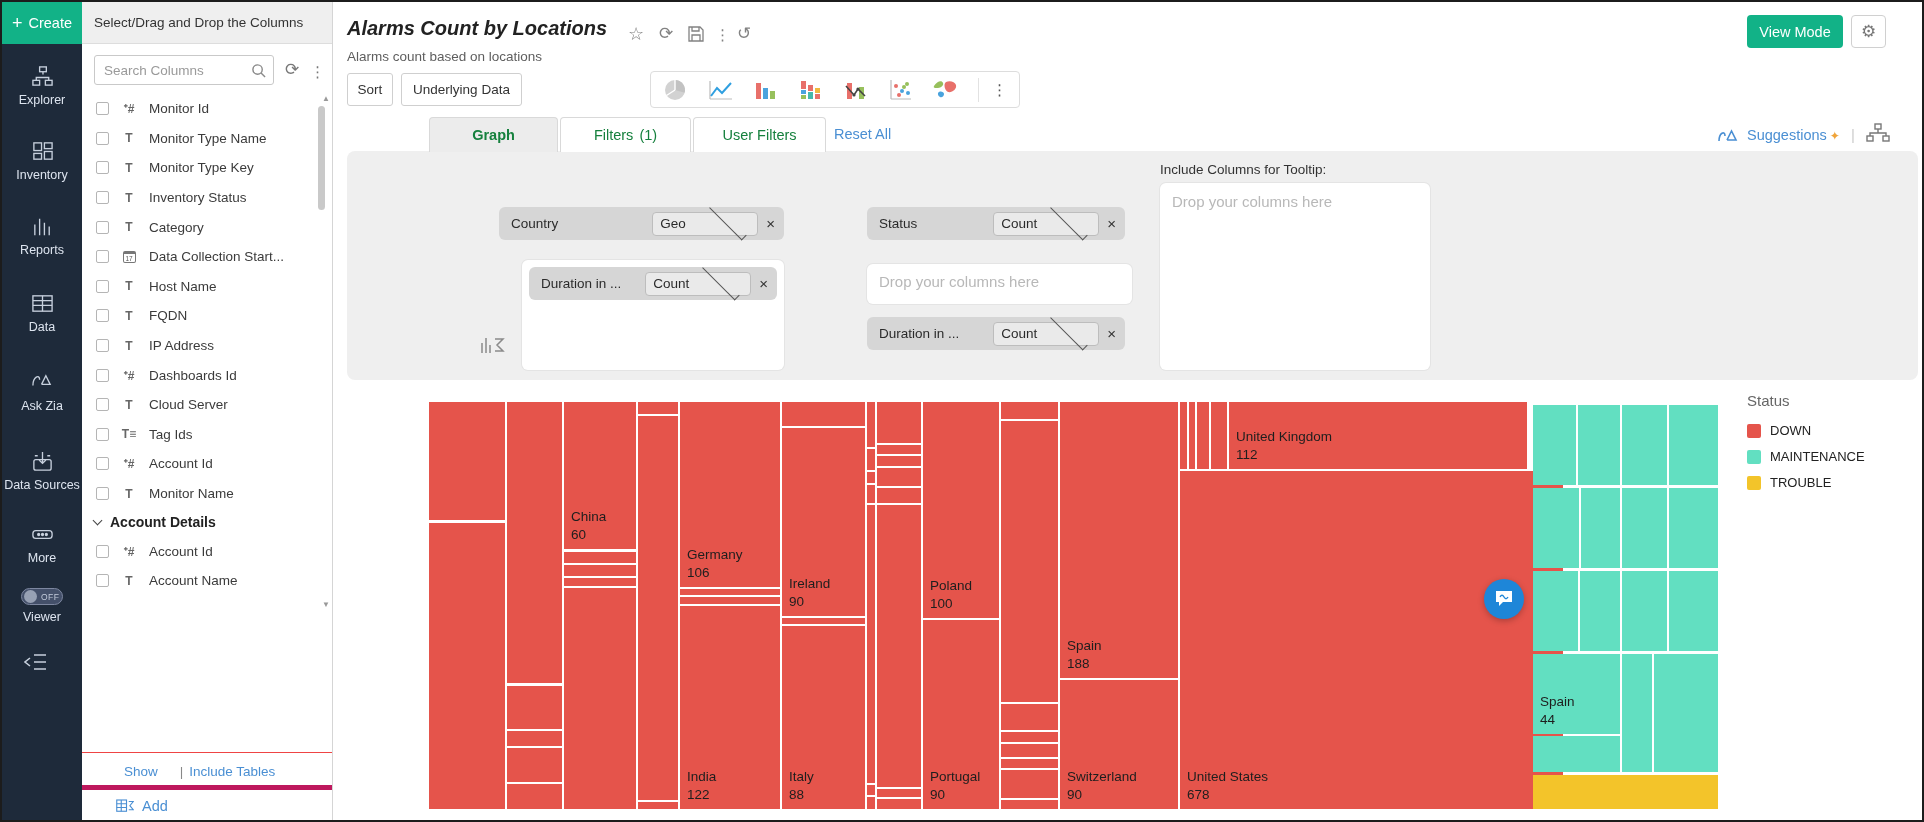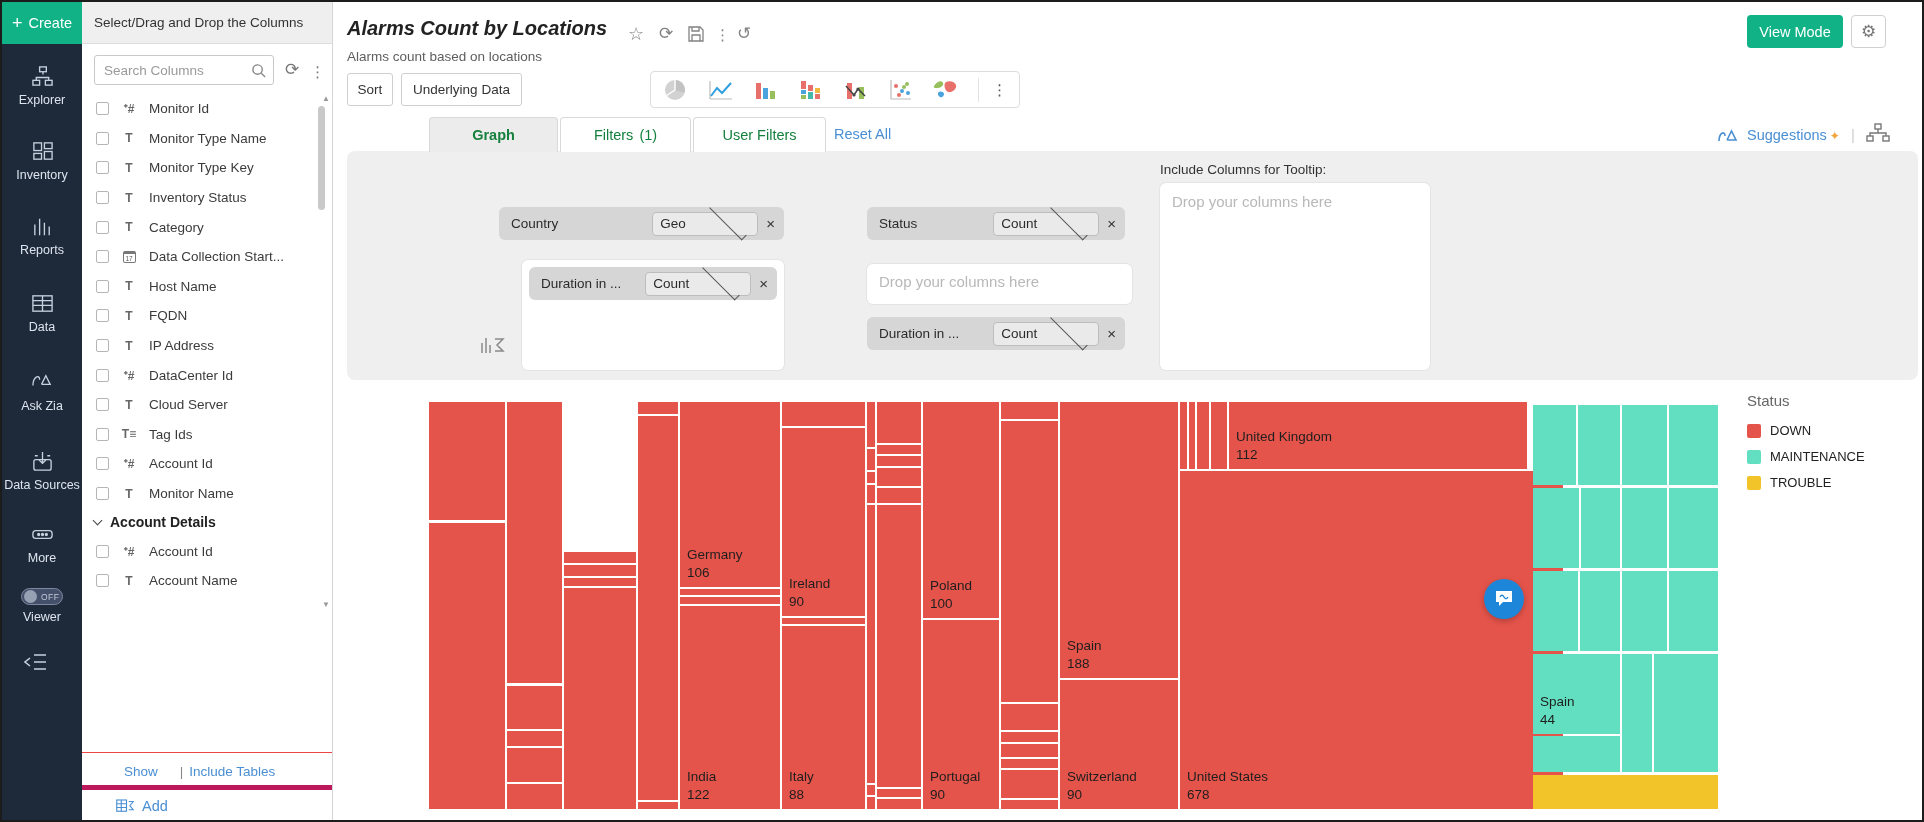--- a/index.html
+++ b/index.html
@@ -258,21 +258,21 @@
           <span class="clabel">FQDN</span>
         </div>
         <div class="col-item">
           <span class="cbox"></span>
           <span class="ticon">T</span>
           <span class="clabel">IP Address</span>
         </div>
         <div class="col-item">
           <span class="cbox"></span>
           <span class="ticon">⁺#</span>
-          <span class="clabel">DataCenter Id</span>
+          <span class="clabel">Dashboards Id</span>
         </div>
         <div class="col-item">
           <span class="cbox"></span>
           <span class="ticon">T</span>
           <span class="clabel">Cloud Server</span>
         </div>
         <div class="col-item">
           <span class="cbox"></span>
           <span class="ticon">T≡</span>
           <span class="clabel">Tag Ids</span>
@@ -469,20 +469,23 @@
   </div>
 
   <div id="treemap">
       <div class="tm-cell" style="left: 0px; top: 0px; width: 76px; height: 118px; background: rgb(229, 84, 75);"></div>
       <div class="tm-cell" style="left: 0px; top: 121px; width: 76px; height: 286px; background: rgb(229, 84, 75);"></div>
       <div class="tm-cell" style="left: 78px; top: 0px; width: 55px; height: 281px; background: rgb(229, 84, 75);"></div>
       <div class="tm-cell" style="left: 78px; top: 284px; width: 55px; height: 43px; background: rgb(229, 84, 75);"></div>
       <div class="tm-cell" style="left: 78px; top: 329px; width: 55px; height: 15px; background: rgb(229, 84, 75);"></div>
       <div class="tm-cell" style="left: 78px; top: 346px; width: 55px; height: 34px; background: rgb(229, 84, 75);"></div>
       <div class="tm-cell" style="left: 78px; top: 382px; width: 55px; height: 25px; background: rgb(229, 84, 75);"></div>
+      <div class="tm-cell" style="left: 135px; top: 0px; width: 72px; height: 147px; background: rgb(229, 84, 75);">
+        <div class="tm-label">China<br>60</div>
+      </div>
       <div class="tm-cell" style="left: 135px; top: 150px; width: 72px; height: 11px; background: rgb(229, 84, 75);"></div>
       <div class="tm-cell" style="left: 135px; top: 163px; width: 72px; height: 11px; background: rgb(229, 84, 75);"></div>
       <div class="tm-cell" style="left: 135px; top: 176px; width: 72px; height: 8px; background: rgb(229, 84, 75);"></div>
       <div class="tm-cell" style="left: 135px; top: 186px; width: 72px; height: 221px; background: rgb(229, 84, 75);"></div>
       <div class="tm-cell" style="left: 209px; top: 0px; width: 40px; height: 12px; background: rgb(229, 84, 75);"></div>
       <div class="tm-cell" style="left: 209px; top: 14px; width: 40px; height: 384px; background: rgb(229, 84, 75);"></div>
       <div class="tm-cell" style="left: 209px; top: 400px; width: 40px; height: 7px; background: rgb(229, 84, 75);"></div>
       <div class="tm-cell" style="left: 251px; top: 0px; width: 100px; height: 185px; background: rgb(229, 84, 75);">
         <div class="tm-label">Germany<br>106</div>
       </div>

